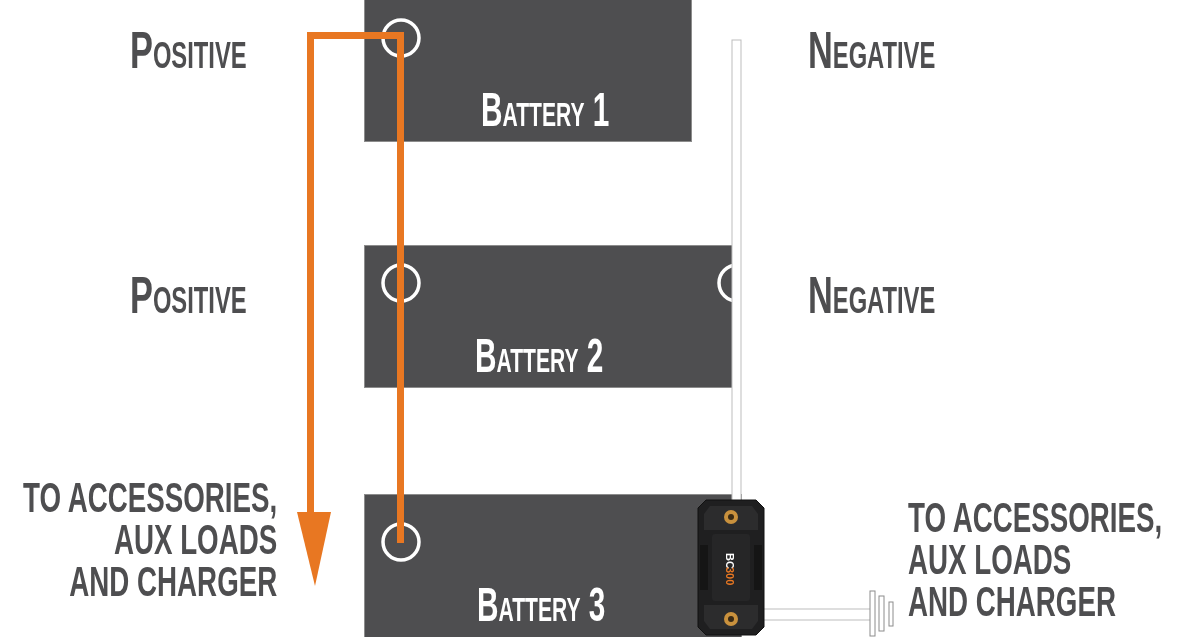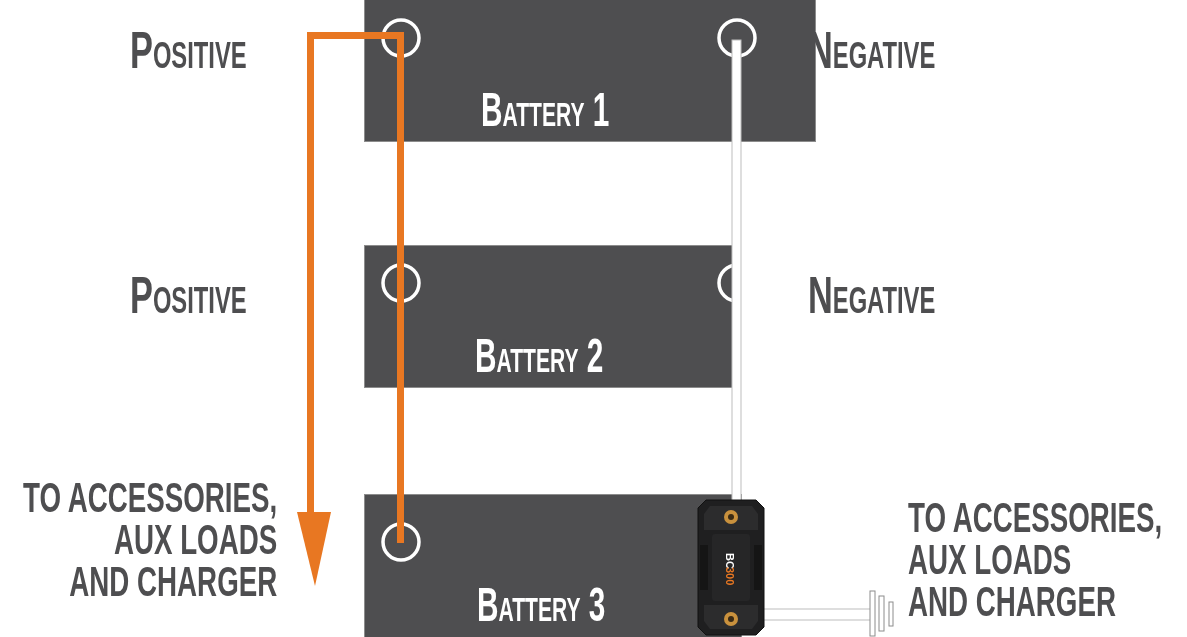--- a/index.html
+++ b/index.html
@@ -20,21 +20,21 @@
       font-family: "Liberation Sans", sans-serif; font-variant: small-caps;
       white-space: nowrap; line-height: 1; transform-origin: left top;
     }
     svg.overlay { position: absolute; left: 0; top: 0; }
     .multi { text-align: right; }
     .multi div { line-height: 1; }
   </style>
 </head>
 <body>
 
-<div class="battery" style="left:364px; top:-1px; width:452px; height:143px;">
+<div class="battery" style="left:364px; top:-1px; width:328px; height:143px;">
   <div class="battery-title" style="left:116px; top:86px; font-size:48px; transform:scaleX(0.62);">Battery 1</div>
 </div>
 <div class="battery" style="left:364px; top:245px; width:372px; height:143px;">
   <div class="battery-title" style="left:110px; top:86px; font-size:48px; transform:scaleX(0.62);">Battery 2</div>
 </div>
 <div class="battery" style="left:364px; top:494px; width:378px; height:144px;">
   <div class="battery-title" style="left:112px; top:86px; font-size:48px; transform:scaleX(0.62);">Battery 3</div>
 </div>
 
 <svg class="overlay" width="1187" height="637" viewBox="0 0 1187 637">

